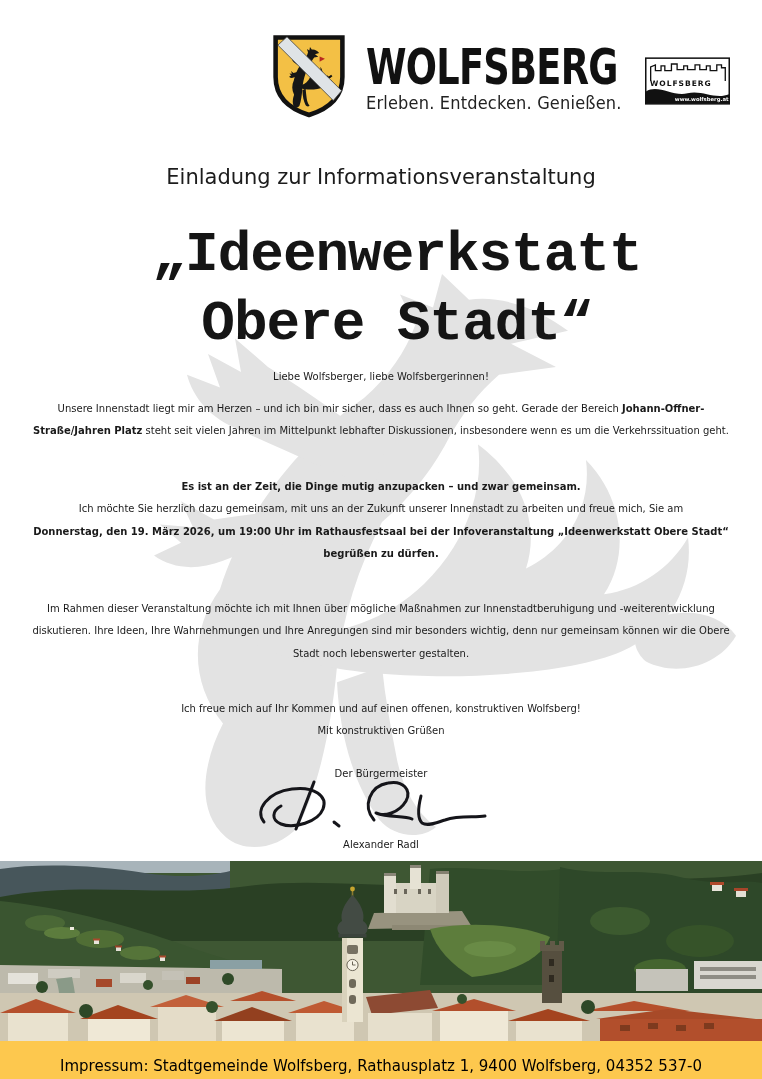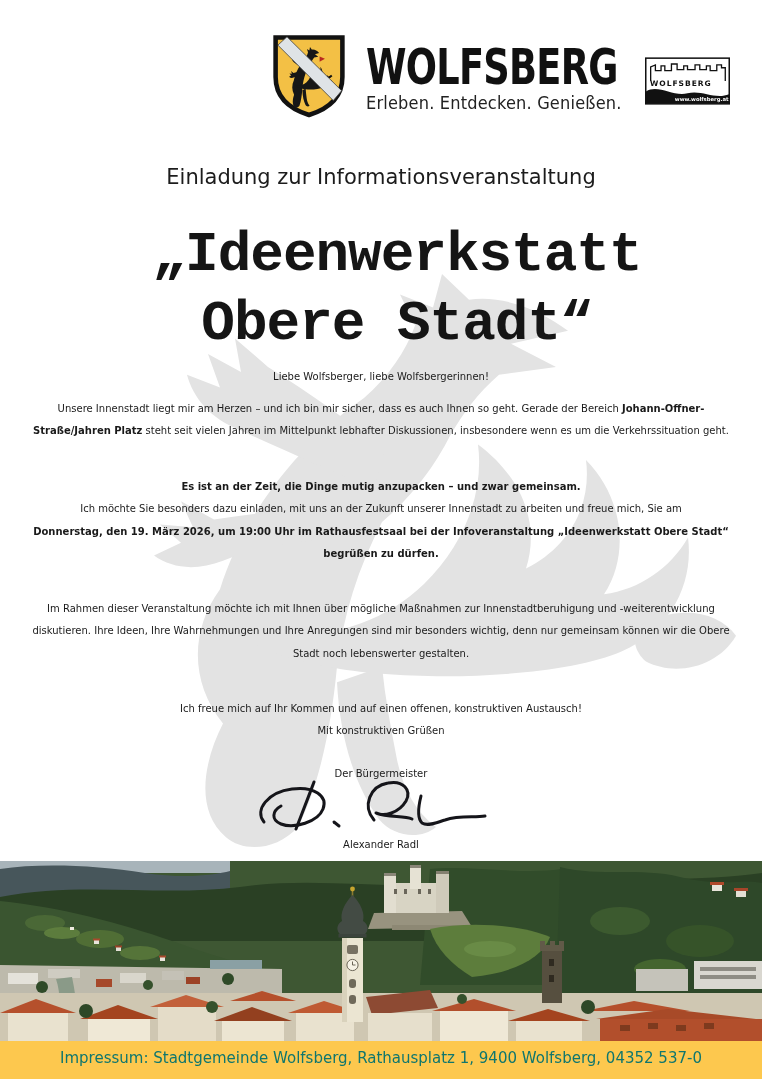--- a/index.html
+++ b/index.html
@@ -27,21 +27,21 @@
   .p3{top:598px;}
   .closing{top:698px;}
   .role{top:755px;margin-top:8px;}
   .name{top:834px;}
   .blk b,.blk strong{font-weight:bold;}
   .sig{position:absolute;left:248px;top:770px;width:245px;height:70px;z-index:2;}
   
   .photo{position:absolute;left:0;top:861px;width:762px;height:180px;z-index:1;}
   
   .footer{position:absolute;left:0;top:1041px;width:762px;height:38px;background:#fdc84e;z-index:3;}
-  .footer .imprint{padding-top:8px;text-align:center;font-size:15px;color:#0f766e;}
+  .footer .imprint{padding-top:16px;text-align:center;font-size:15px;color:#000000;}
 </style>
 </head>
 <body>
 
 <div class="page">
 
   <svg width="0" height="0" style="position:absolute">
     <defs>
       <symbol id="wolf" viewBox="0 0 230 260" preserveAspectRatio="none">
         <path d="M58,252 C48,242 50,224 57,208 C46,192 46,172 56,156 C64,126 84,98 104,82
@@ -103,28 +103,28 @@
   </h1>
 
   <div class="blk salutation">Liebe Wolfsberger, liebe Wolfsbergerinnen!</div>
 
   <div class="blk p1">
     <span>Unsere Innenstadt liegt mir am Herzen – und ich bin mir sicher, dass es auch Ihnen so geht. Gerade der Bereich </span><strong>Johann-Offner-Straße/Jahren Platz</strong><span> steht seit vielen Jahren im Mittelpunkt lebhafter Diskussionen, insbesondere wenn es um die Verkehrssituation geht.</span>
   </div>
 
   <div class="blk p2">
     <strong style="display:block">Es ist an der Zeit, die Dinge mutig anzupacken – und zwar gemeinsam.</strong>
-    <span style="display:block">Ich möchte Sie besonders dazu einladen, mit uns an der Zukunft unserer Innenstadt zu arbeiten und freue mich, Sie am</span>
+    <span style="display:block">Ich möchte Sie herzlich dazu gemeinsam, mit uns an der Zukunft unserer Innenstadt zu arbeiten und freue mich, Sie am</span>
     <strong style="display:block">Donnerstag, den 19. März 2026, um 19:00 Uhr im Rathausfestsaal bei der Infoveranstaltung „Ideenwerkstatt Obere Stadt“ begrüßen zu dürfen.</strong>
   </div>
 
   <div class="blk p3">Im Rahmen dieser Veranstaltung möchte ich mit Ihnen über mögliche Maßnahmen zur Innenstadtberuhigung und -weiterentwicklung diskutieren. Ihre Ideen, Ihre Wahrnehmungen und Ihre Anregungen sind mir besonders wichtig, denn nur gemeinsam können wir die Obere Stadt noch lebenswerter gestalten.</div>
 
   <div class="blk closing">
-    <span style="display:block">Ich freue mich auf Ihr Kommen und auf einen offenen, konstruktiven Austausch!</span>
+    <span style="display:block">Ich freue mich auf Ihr Kommen und auf einen offenen, konstruktiven Wolfsberg!</span>
     <span style="display:block">Mit konstruktiven Grüßen</span>
   </div>
 
   <div class="blk role">Der Bürgermeister</div>
 
   <svg class="sig" viewBox="0 0 245 70">
     <g fill="none" stroke="#15151a" stroke-width="3" stroke-linecap="round" stroke-linejoin="round">
       <path d="M16,52 C6,40 20,22 44,19 C66,16 80,26 75,39 C70,52 46,59 33,54 C23,50 24,41 33,36"></path>
       <path d="M66,12 C60,28 53,46 48,59"></path>
       <path d="M86,52 L91,56"></path>

